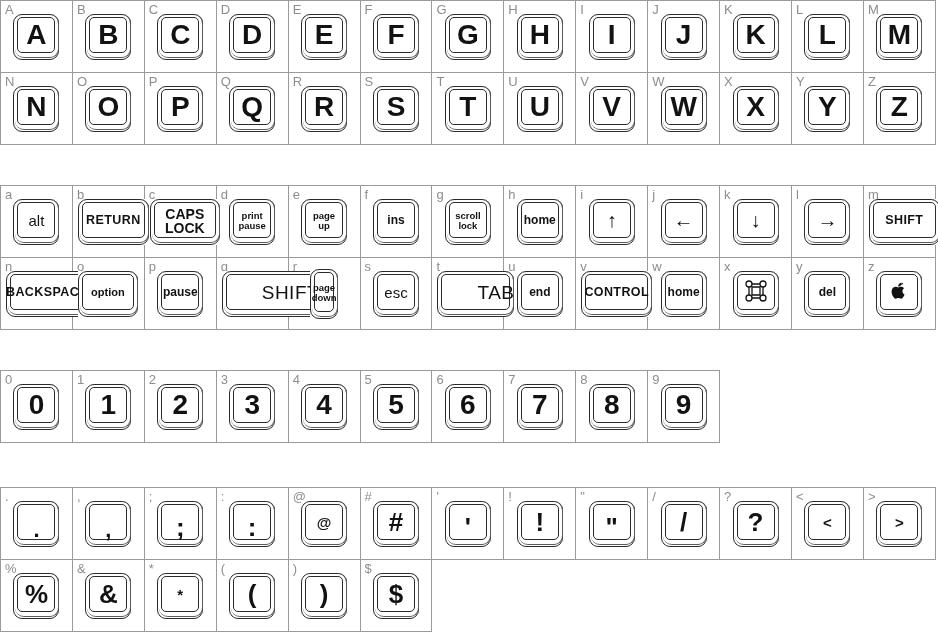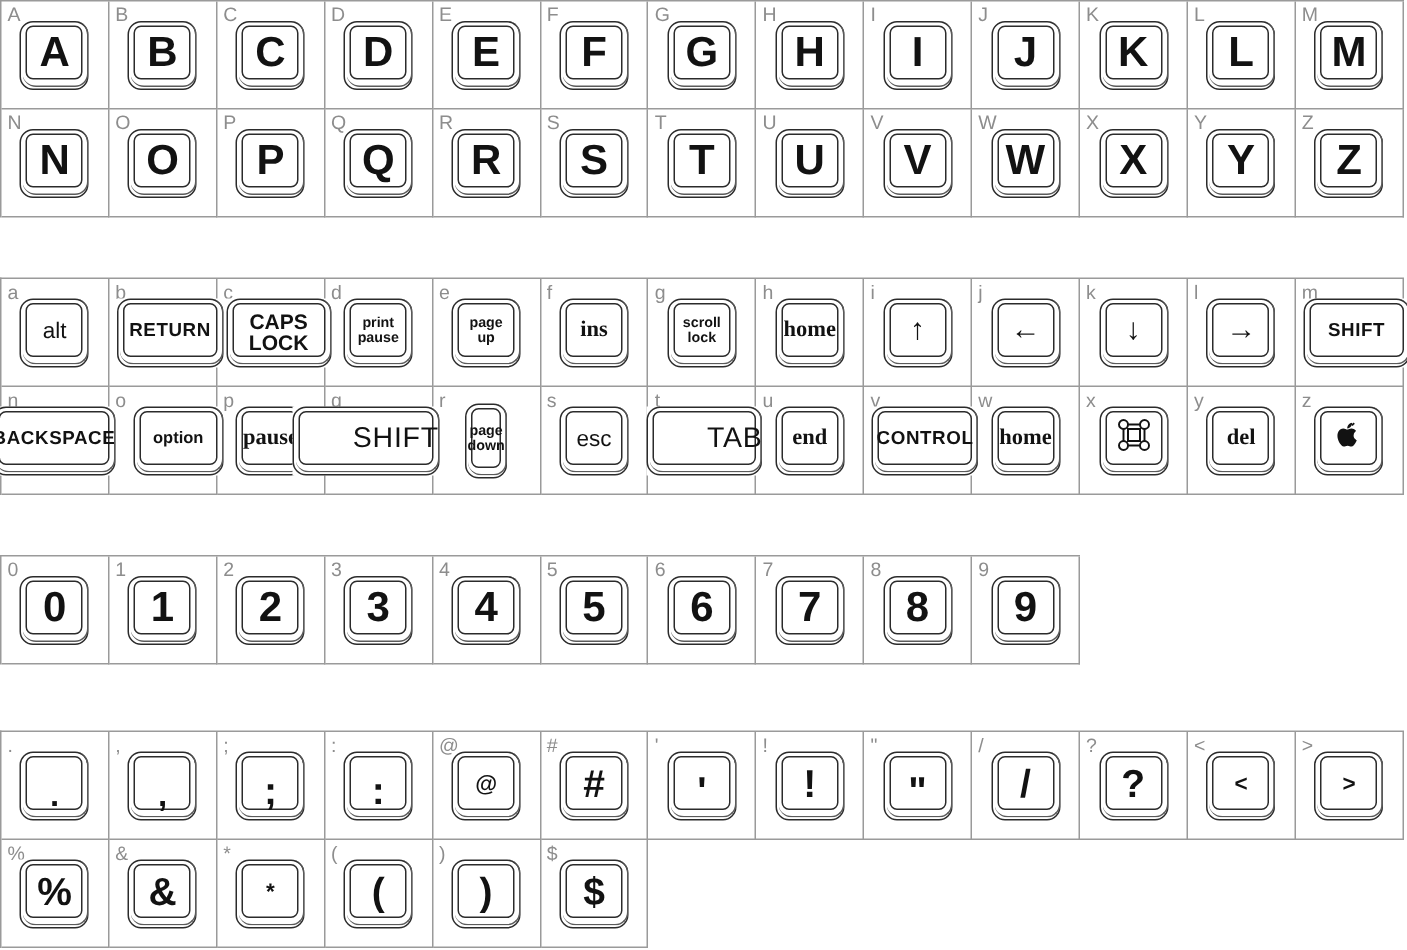--- a/index.html
+++ b/index.html
@@ -29,21 +29,21 @@
     z-index:1;
     pointer-events:none;
   }
 
   
   .glyphwrap{
     position:absolute;left:0;top:0;width:100%;height:100%;
     display:flex;align-items:center;justify-content:center;
     z-index:2;
   }
-  .glyphwrap.wide{justify-content:flex-end;padding-left:5px;}
+  .glyphwrap.wide{justify-content:flex-start;padding-left:5px;}
 
   
   .keycap{
     position:relative;
     box-sizing:border-box;
     display:flex;align-items:center;justify-content:center;
     background:#ffffff;
   }
   
   .keycap .shell{
@@ -77,21 +77,21 @@
     white-space:pre-line;
     margin-top:-2px;
     font-family:"Liberation Sans", sans-serif;
   }
 
   
   .k-std{width:46px;height:46px;}
   .k-std .lbl{font-size:28px;font-weight:700;}
 
   .k-small{width:46px;height:46px;}
-  .k-small .lbl{font-size:15px;font-weight:600;font-family:Liberation Serif, serif;}
+  .k-small .lbl{font-size:12px;font-weight:600;}
 
   .k-small2{width:46px;height:46px;}
   .k-small2 .lbl{font-size:9.5px;font-weight:700;line-height:1.05;}
 
   .k-arrow{width:46px;height:46px;}
   .k-arrow .lbl{font-size:20px;font-weight:400;}
 
   .k-med{width:46px;height:46px;}
   .k-med .lbl{font-size:15px;font-weight:400;}
 

